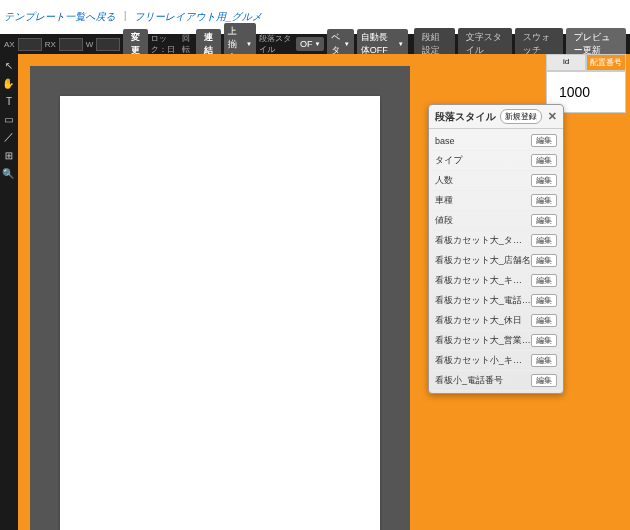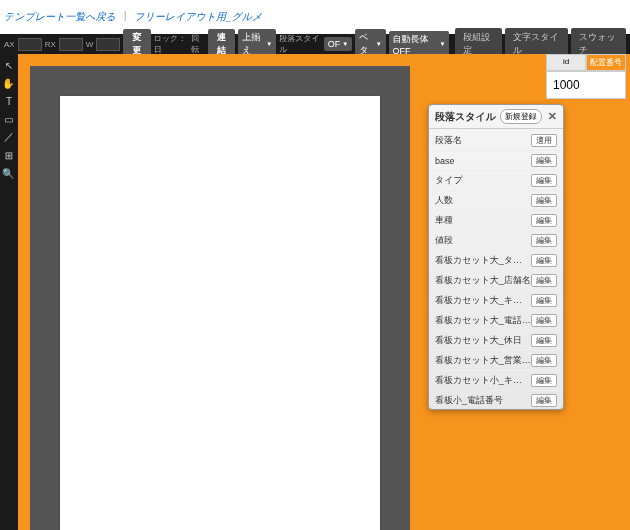--- a/index.html
+++ b/index.html
@@ -19,21 +19,21 @@
 .main { display: flex; height: 494px; }
 .side { width: 18px; background: #1a1a1a; display: flex; flex-direction: column; padding-top: 2px; }
 .side .tool { width: 16px; height: 16px; margin: 1px auto; display: flex; align-items: center; justify-content: center; color: #ccc; font-size: 10px; cursor: pointer; }
 .canvas-area { flex: 1; background: #f7941e; position: relative; padding: 12px 20px 12px 12px; }
 .canvas-wrap { background: #555; width: 380px; height: 480px; padding: 30px 30px 10px 30px; }
 .page { background: #fff; width: 100%; height: 100%; box-shadow: 0 1px 3px rgba(0,0,0,0.3); }
 .right-col { position: absolute; right: 4px; top: 0; width: 80px; }
 .right-tabs { display: flex; font-size: 8px; }
 .right-tabs .rt { flex: 1; text-align: center; padding: 2px; background: #e8e8e8; border: 1px solid #ccc; cursor: pointer; }
 .right-tabs .rt.active { background: #f7941e; color: #fff; }
-.right-body { background: #fff; border: 1px solid #ccc; font-size: 12px; padding: 6px; }
+.right-body { background: #fff; border: 1px solid #ccc; font-size: 14px; padding: 12px; }
 .panel { position: absolute; left: 410px; top: 50px; width: 136px; background: linear-gradient(#f5f5f5,#e8e8e8); border: 1px solid #999; border-radius: 4px; box-shadow: 0 2px 6px rgba(0,0,0,0.3); }
 .panel-head { display: flex; align-items: center; padding: 4px 6px; font-size: 10px; font-weight: bold; color: #333; border-bottom: 1px solid #ccc; }
 .panel-head .title { flex: 1; }
 .panel-head .new-btn { background: #fff; border: 1px solid #aaa; padding: 1px 4px; font-size: 8px; cursor: pointer; border-radius: 7px; }
 .panel-head .close { margin-left: 6px; cursor: pointer; font-size: 11px; color: #666; }
 .panel-body { max-height: 280px; overflow-y: auto; padding: 2px; }
 .panel-row { display: flex; align-items: center; padding: 3px 4px; font-size: 9px; border-bottom: 1px solid #eee; }
 .panel-row .name { flex: 1; color: #333; overflow: hidden; white-space: nowrap; text-overflow: ellipsis; }
 .panel-row .act { background: #fff; border: 1px solid #aaa; padding: 0 4px; font-size: 8px; cursor: pointer; border-radius: 2px; color: #444; }
 .panel-body::-webkit-scrollbar { width: 8px; }
@@ -61,20 +61,21 @@
   <button class="btn">連結</button>
   <span class="drop">上揃え</span>
   <span class="lbl">段落スタイル</span>
   <span class="drop">OF</span>
   <span class="drop">ベタ</span>
   <span class="drop">自動長体OFF</span>
   <div class="spacer"></div>
   <div class="tab-btn">段組設定</div>
   <div class="tab-btn">文字スタイル</div>
   <div class="tab-btn">スウォッチ</div>
+  <div class="tab-btn active">プレビュー更新</div>
 </div>
 
 <div class="main">
   <div class="side">
     <div class="tool">↖</div>
     <div class="tool">✋</div>
     <div class="tool">T</div>
     <div class="tool">▭</div>
     <div class="tool">／</div>
     <div class="tool">⊞</div>
@@ -94,24 +95,20 @@
       <div class="right-body">1000</div>
     </div>
 
     <div class="panel">
       <div class="panel-head">
         <span class="title">段落スタイル</span>
         <button class="new-btn">新規登録</button>
         <span class="close">✕</span>
       </div>
       <div class="panel-body" id="panel-body">
-          <div class="panel-row">
-            <span class="name">段落名</span>
-            <button class="act">適用</button>
-          </div>
           <div class="panel-row">
             <span class="name">base</span>
             <button class="act">編集</button>
           </div>
           <div class="panel-row">
             <span class="name">タイプ</span>
             <button class="act">編集</button>
           </div>
           <div class="panel-row">
             <span class="name">人数</span>

